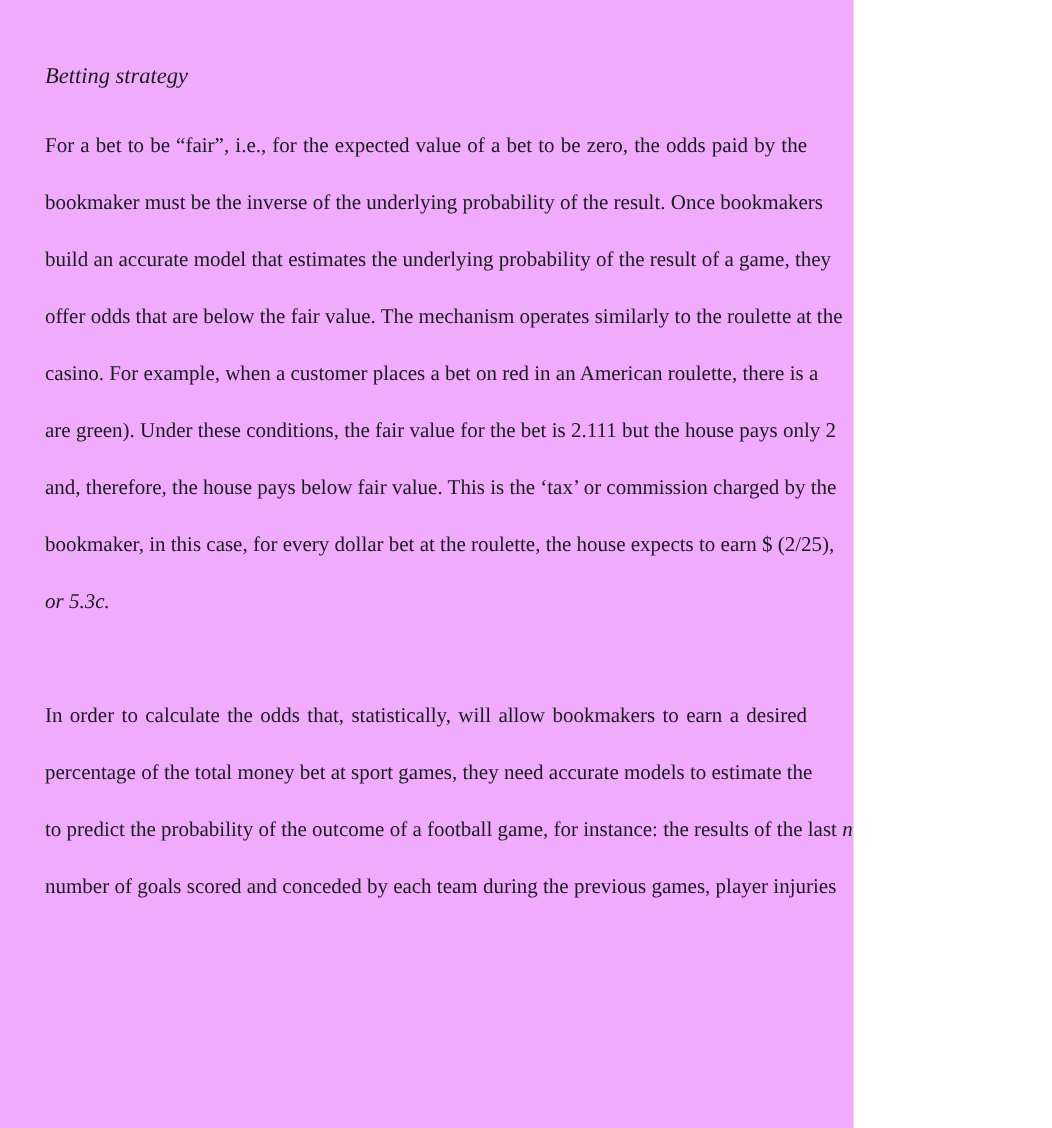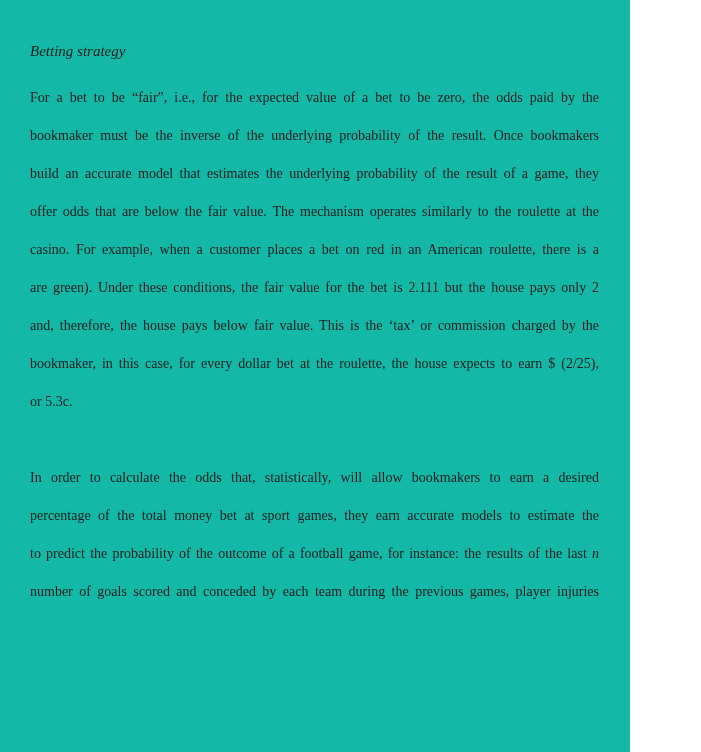--- a/index.html
+++ b/index.html
@@ -9,24 +9,24 @@
   }
   body {
     width: 701px;
     height: 752px;
     overflow: hidden;
     font-family: "Liberation Serif", serif;
     color: #1b1b1f;
   }
   .page {
     box-sizing: border-box;
-    width: 630px;
+    width: 569px;
     height: 752px;
     padding: 0 31px 0 30px;
-    background: #14b8a6;
+    background: #f0abfc;
   }
   .doc-heading {
     margin: 0;
     padding-top: 40px;
     font-style: italic;
     font-weight: normal;
     font-size: 15px;
     line-height: 22px;
   }
   .para {
@@ -37,20 +37,21 @@
   .para-1 { margin-top: 17px; }
   .para-2 { margin-top: 38px; }
   .line {
     height: 38px;
     text-align: justify;
     text-align-last: justify;
     white-space: nowrap;
   }
   .line-last {
     text-align-last: left;
+    font-style: italic;
   }
   .var-italic {
     font-style: italic;
   }
 </style>
 </head>
 <body>
 
 <div class="page">
 
@@ -63,21 +64,21 @@
     <div class="line">offer odds that are below the fair value. The mechanism operates similarly to the roulette at the</div>
     <div class="line">casino. For example, when a customer places a bet on red in an American roulette, there is a</div>
     <div class="line">are green). Under these conditions, the fair value for the bet is 2.111 but the house pays only 2</div>
     <div class="line">and, therefore, the house pays below fair value. This is the ‘tax’ or commission charged by the</div>
     <div class="line">bookmaker, in this case, for every dollar bet at the roulette, the house expects to earn $ (2/25),</div>
     <div class="line line-last">or 5.3c.</div>
   </div>
 
   <div class="para para-2">
     <div class="line">In order to calculate the odds that, statistically, will allow bookmakers to earn a desired</div>
-    <div class="line">percentage of the total money bet at sport games, they earn accurate models to estimate the</div>
+    <div class="line">percentage of the total money bet at sport games, they need accurate models to estimate the</div>
     <div class="line">
       <span>to predict the probability of the outcome of a football game, for instance: the results of the last</span>
       <span class="var-italic">n</span>
     </div>
     <div class="line">number of goals scored and conceded by each team during the previous games, player injuries</div>
   </div>
 
 </div>
 
 </body></html>

